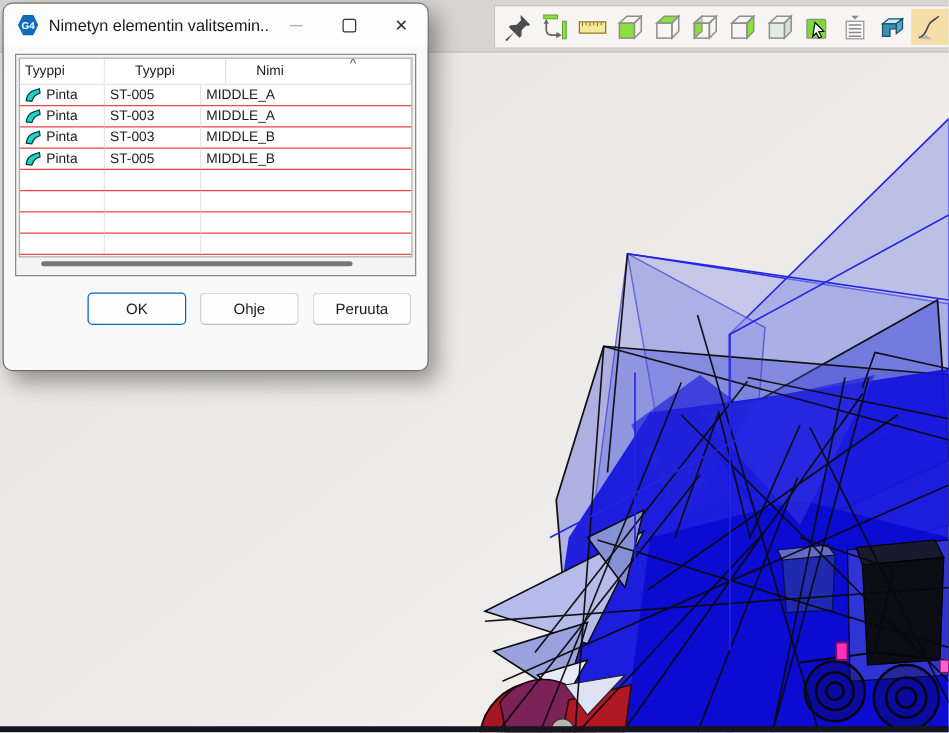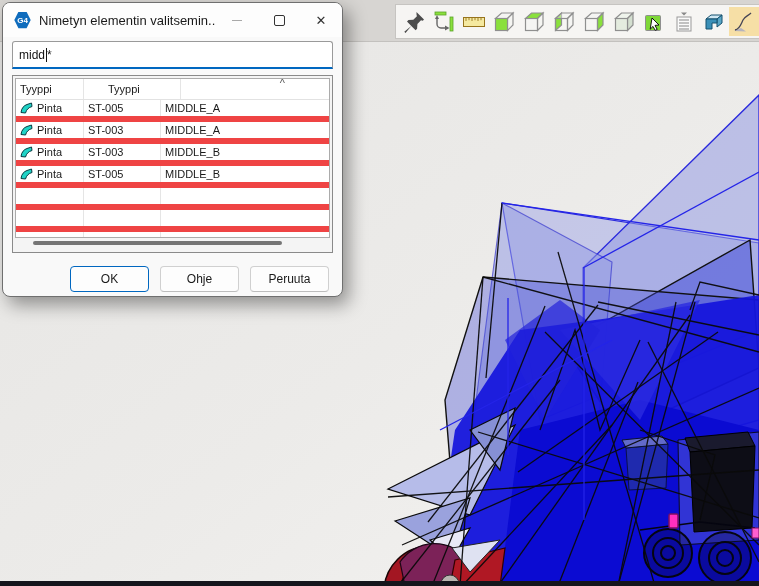--- a/index.html
+++ b/index.html
@@ -38,21 +38,21 @@
     display:flex;align-items:center;padding:0 6px;font-size:12px;color:#111;}
   .caret{display:inline-block;width:1px;height:14px;background:#111;margin-left:1px;
     animation:blink 1s steps(1) infinite;}
   @keyframes blink{50%{opacity:0;}}
   .wildcard{font-size:12px;color:#222;vertical-align:top;line-height:10px;}
 
   .list-container{margin:6px 9px 0 9px;height:178px;border:1px solid #8a8a8a;
     background:#f4f4f4;padding:2px;box-sizing:border-box;}
   .grid{height:158px;background:#fff;border:1px solid #ababab;overflow:hidden;position:relative;}
   .grid-row{display:grid;grid-template-columns:68px 77px 1fr;height:16px;
-    border-bottom:6px solid #ef4444;align-items:center;}
+    border-bottom:1px solid #ef4444;align-items:center;}
   .grid-header{height:20px;border-bottom:1px solid #e2e2e2;position:relative;gap:20px;}
   .gcell{height:100%;display:flex;align-items:center;padding:0 4px;
     border-right:1px solid #e5e5e5;font-size:11px;color:#1a1a1a;overflow:hidden;white-space:nowrap;}
   .gcell:last-child{border-right:none;}
   .sort-caret{position:absolute;right:44px;top:-2px;font-size:11px;color:#555;}
   .type-icon{margin-right:4px;flex:0 0 auto;}
   .hscroll{height:10px;display:flex;align-items:center;padding:0 6px;}
   .hscroll-thumb{height:4px;width:82%;margin-left:4%;background:#757575;border-radius:2px;}
 
   .btn-row{display:flex;justify-content:flex-end;gap:11px;margin:13px 13px 0 0;}
@@ -273,31 +273,27 @@
           <div class="glyph-min"></div>
         </div>
       <div class="caption-btn">
           <div class="glyph-max"></div>
         </div>
       <div class="caption-btn">
           <div class="glyph-close">✕</div>
         </div>
     </div>
 
-    <div class="search-box">
-      <span>midd</span>
-      <span class="caret"></span>
-      <span class="wildcard">*</span>
-    </div>
 
     <div class="list-container">
       <div class="grid">
         <div class="grid-row grid-header">
           <div class="gcell">Tyyppi</div>
           <div class="gcell">Tyyppi</div>
+          <div class="gcell">Nimi</div>
           <div class="sort-caret">^</div>
         </div>
         <div>
   <div class="grid-row">
     <div class="gcell">
       <svg class="type-icon" width="13" height="12" viewBox="0 0 13 12">
         <path d="M1 10.5C1.5 6 4 3.5 7 2.5L11.5 1 12 4.5C8.5 5.5 6.5 7.5 5.5 11Z" fill="#1fd3c6" stroke="#083c42" stroke-width="1"></path>
       </svg>
       <span>Pinta</span>
     </div>

